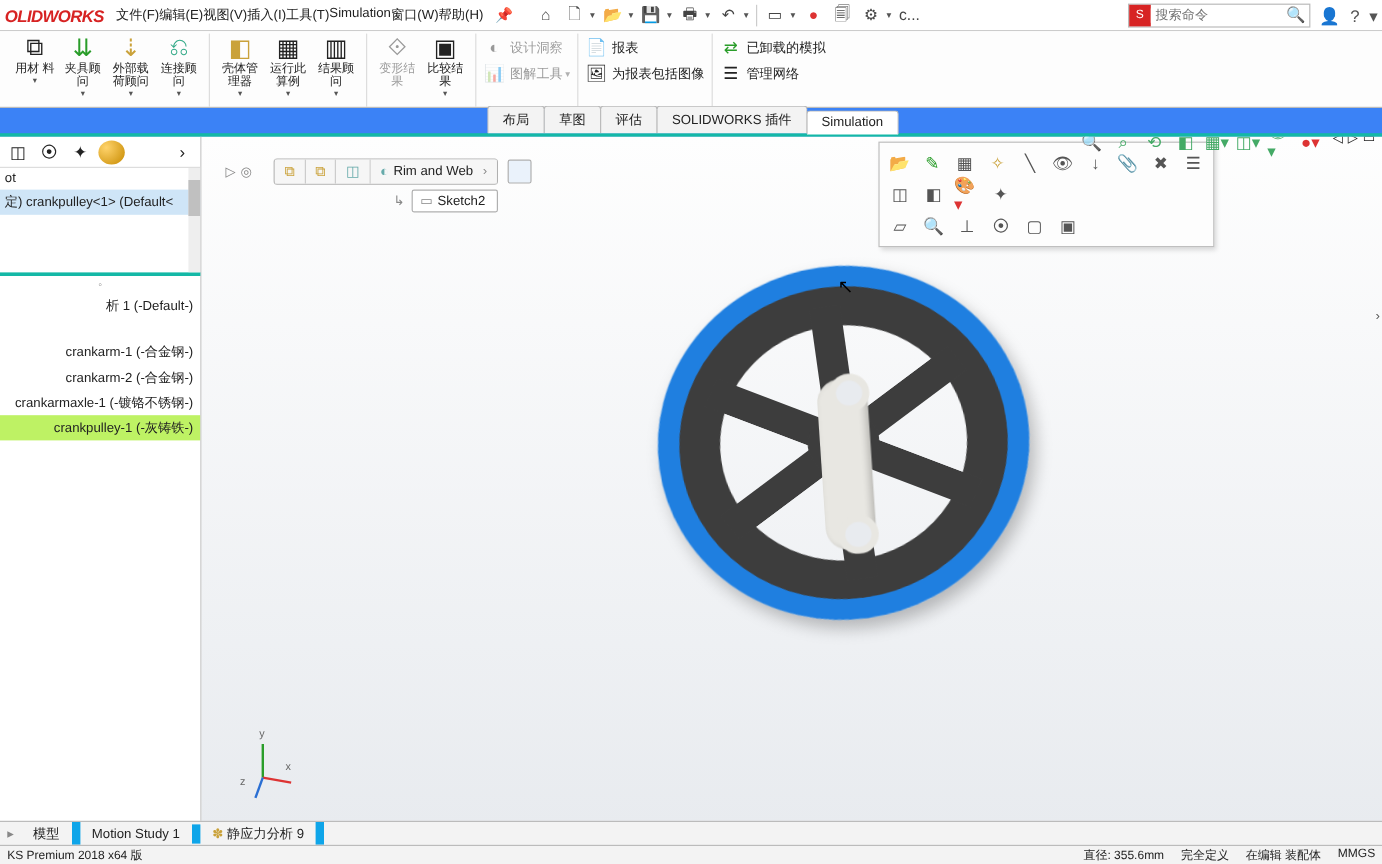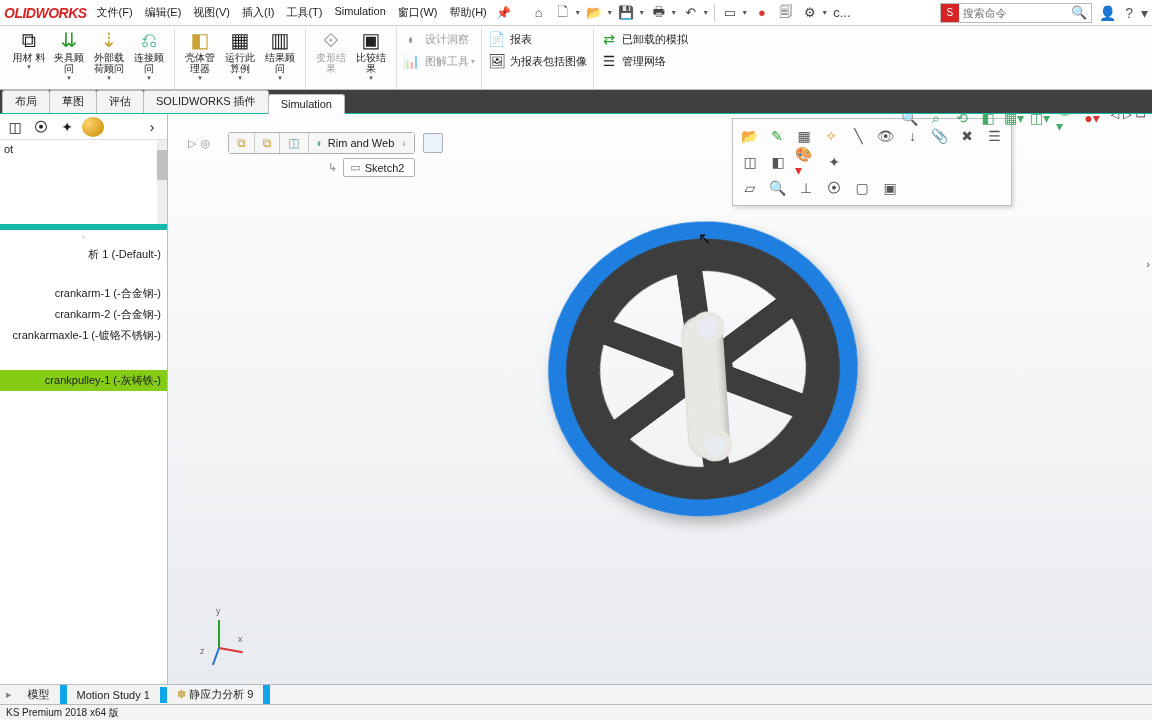--- a/index.html
+++ b/index.html
@@ -1,21 +1,21 @@
 <!DOCTYPE html>
 <html><head>
 <meta charset="utf-8">
 <style>
 * { margin:0; padding:0; box-sizing:border-box; font-family:"Microsoft YaHei","Segoe UI",sans-serif; }
 body { width:1152px; height:720px; overflow:hidden; background:#fff; font-size:11px; color:#222; position:relative; }
 
 
 .menubar { height:26px; display:flex; align-items:center; border-bottom:1px solid #ccc; padding:0 4px; }
 .logo { color:#d72323; font-weight:bold; font-style:italic; font-size:14px; margin-right:10px; letter-spacing:-0.5px; }
-.menu-items { display:flex; gap:12px; }
+.menu-items { display:flex; }
 .menu-items span { cursor:default; }
 .pin-icon { color:#1e6bb8; margin:0 10px; font-size:12px; }
 .qa-toolbar { display:flex; align-items:center; gap:6px; margin-left:8px; }
 .qa-toolbar .ico { width:18px; height:18px; display:inline-flex; align-items:center; justify-content:center; color:#444; font-size:13px; }
 .qa-toolbar .sep { width:1px; height:18px; background:#ccc; }
 .drop { font-size:8px; color:#555; margin-left:-2px; }
 .search-box { margin-left:auto; display:flex; align-items:center; border:1px solid #bbb; height:20px; }
 .search-box .sico { width:18px; height:18px; background:#d72323; color:#fff; display:flex; align-items:center; justify-content:center; font-size:10px; }
 .search-box input { border:none; width:110px; padding:0 4px; font-size:11px; outline:none; }
 .search-box .mag { width:22px; text-align:center; color:#555; font-size:13px; }
@@ -29,38 +29,38 @@
 .rbtn { display:flex; flex-direction:column; align-items:center; width:38px; text-align:center; cursor:default; }
 .rbtn .ricon { font-size:20px; height:24px; display:flex; align-items:center; }
 .rbtn .rlab { font-size:10px; line-height:11px; }
 .rbtn .rdrop { font-size:7px; color:#555; }
 .rgrp-h { display:flex; gap:2px; }
 .rline { display:flex; align-items:center; gap:4px; height:22px; font-size:11px; }
 .rline .ricon-sm { font-size:14px; width:18px; text-align:center; }
 .disabled { opacity:.45; }
 
 
-.cmdtabs { height:24px; display:flex; align-items:flex-end; border-bottom:1px solid #14b8a6; background:#404040; padding-left:2px; }
+.cmdtabs { height:24px; display:flex; align-items:flex-end; border-bottom:3px solid #14b8a6; background:#3b82f6; padding-left:2px;justify-content:center; }
 .cmdtab { padding:3px 12px 4px; border:1px solid #bbb; border-bottom:none; margin-right:-1px; background:#f3f3f3; cursor:default; border-radius:3px 3px 0 0; }
 .cmdtab.active { background:#fff; position:relative; top:1px; }
 
 
 .main { position:absolute; top:114px; left:0; right:0; bottom:30px; display:flex; }
 .leftpane { width:168px; border-right:1px solid #bbb; display:flex; flex-direction:column; background:#fff; }
 .lp-icons { height:26px; display:flex; align-items:center; gap:4px; padding:0 4px; border-bottom:1px solid #ddd; }
 .lp-icons span { width:22px; height:20px; display:flex; align-items:center; justify-content:center; font-size:14px; }
 .circ-gold{width:14px;height:14px;border-radius:50%;background:radial-gradient(circle at 30% 30%,#ffd36b,#c78a00);}
-.lp-tree { flex:0 0 90px; overflow:hidden; border-bottom:6px solid #14b8a6; position:relative;}
+.lp-tree { flex:0 0 90px; overflow:hidden; border-bottom:3px solid #14b8a6; position:relative;}
 .lp-tree-row { padding:3px 4px; white-space:nowrap; }
 .lp-tree-row.sel { background:#cfe5f7; }
 .lp-scroll { position:absolute; right:0; top:0; bottom:0; width:10px; background:#eee; }
 .lp-scroll .thumb{ position:absolute; left:0; right:0; top:10px; height:30px; background:#c0c0c0;}
 .lp-mid { flex:1; overflow:hidden; }
 .lp-mid-row { padding:3px 6px; white-space:nowrap;text-align:right; }
-.lp-mid-row.sel { background:#84cc16;margin-top:24px; }
+.lp-mid-row.sel { background:#bef264; }
 
 
 .viewport { flex:1; position:relative; background:linear-gradient(#fefefe,#e8ebef); overflow:hidden; }
 .breadcrumb { position:absolute; top:18px; left:20px; display:flex; align-items:center; gap:4px; }
 .bc-pill { display:flex; align-items:center; height:22px; border:1px solid #b0b0b0; border-radius:3px; }
 .bc-seg { padding:0 8px; display:flex; align-items:center; gap:4px; height:100%; border-right:1px solid #ccc; font-size:11px; background:#f6f6f6;}
 .bc-seg:last-child{border-right:none;}
 .bc-ic{font-size:12px;color:#caa23a;}
 .bc-end{width:20px;height:20px;border:1px solid #b0b0b0;background:#eaf2fb;margin-left:4px;border-radius:2px;}
 .sketch-row { position:absolute; top:44px; left:160px; display:flex; align-items:center; gap:6px;}
@@ -271,20 +271,21 @@
       <span>◫</span>
       <span>⦿</span>
       <span>✦</span>
       <span>
           <span class="circ-gold"></span>
         </span>
       <span style="margin-left:auto">›</span>
     </div>
     <div class="lp-tree">
       <div class="lp-tree-row">ot</div>
+      <div class="lp-tree-row sel">定) crankpulley&lt;1&gt; (Default&lt;</div>
       <div class="lp-scroll">
           <div class="thumb"></div>
         </div>
     </div>
     <div style="text-align:center;color:#888;font-size:9px;padding:2px 0">◦</div>
     <div class="lp-mid">
       <div class="lp-mid-row">析 1 (-Default-)</div>
       <div class="lp-mid-row">&nbsp;</div>
       <div class="lp-mid-row">crankarm-1 (-合金钢-)</div>
       <div class="lp-mid-row">crankarm-2 (-合金钢-)</div>
@@ -400,13 +401,19 @@
 
 <div class="btabs">
   <span style="padding:0 6px;color:#888">▸</span>
   <div class="btab">模型</div>
   <div class="btab">Motion Study 1</div>
   <div class="btab"><span style="color:#caa23a">✽ </span><span>静应力分析 9</span></div>
 </div>
 
 <div class="statusbar">
   <span>KS Premium 2018 x64 版</span>
+  <div class="sp">
+    <span>直径: 355.6mm</span>
+    <span>完全定义</span>
+    <span>在编辑 装配体</span>
+    <span>MMGS</span>
+  </div>
 </div>
 
 </body></html>

